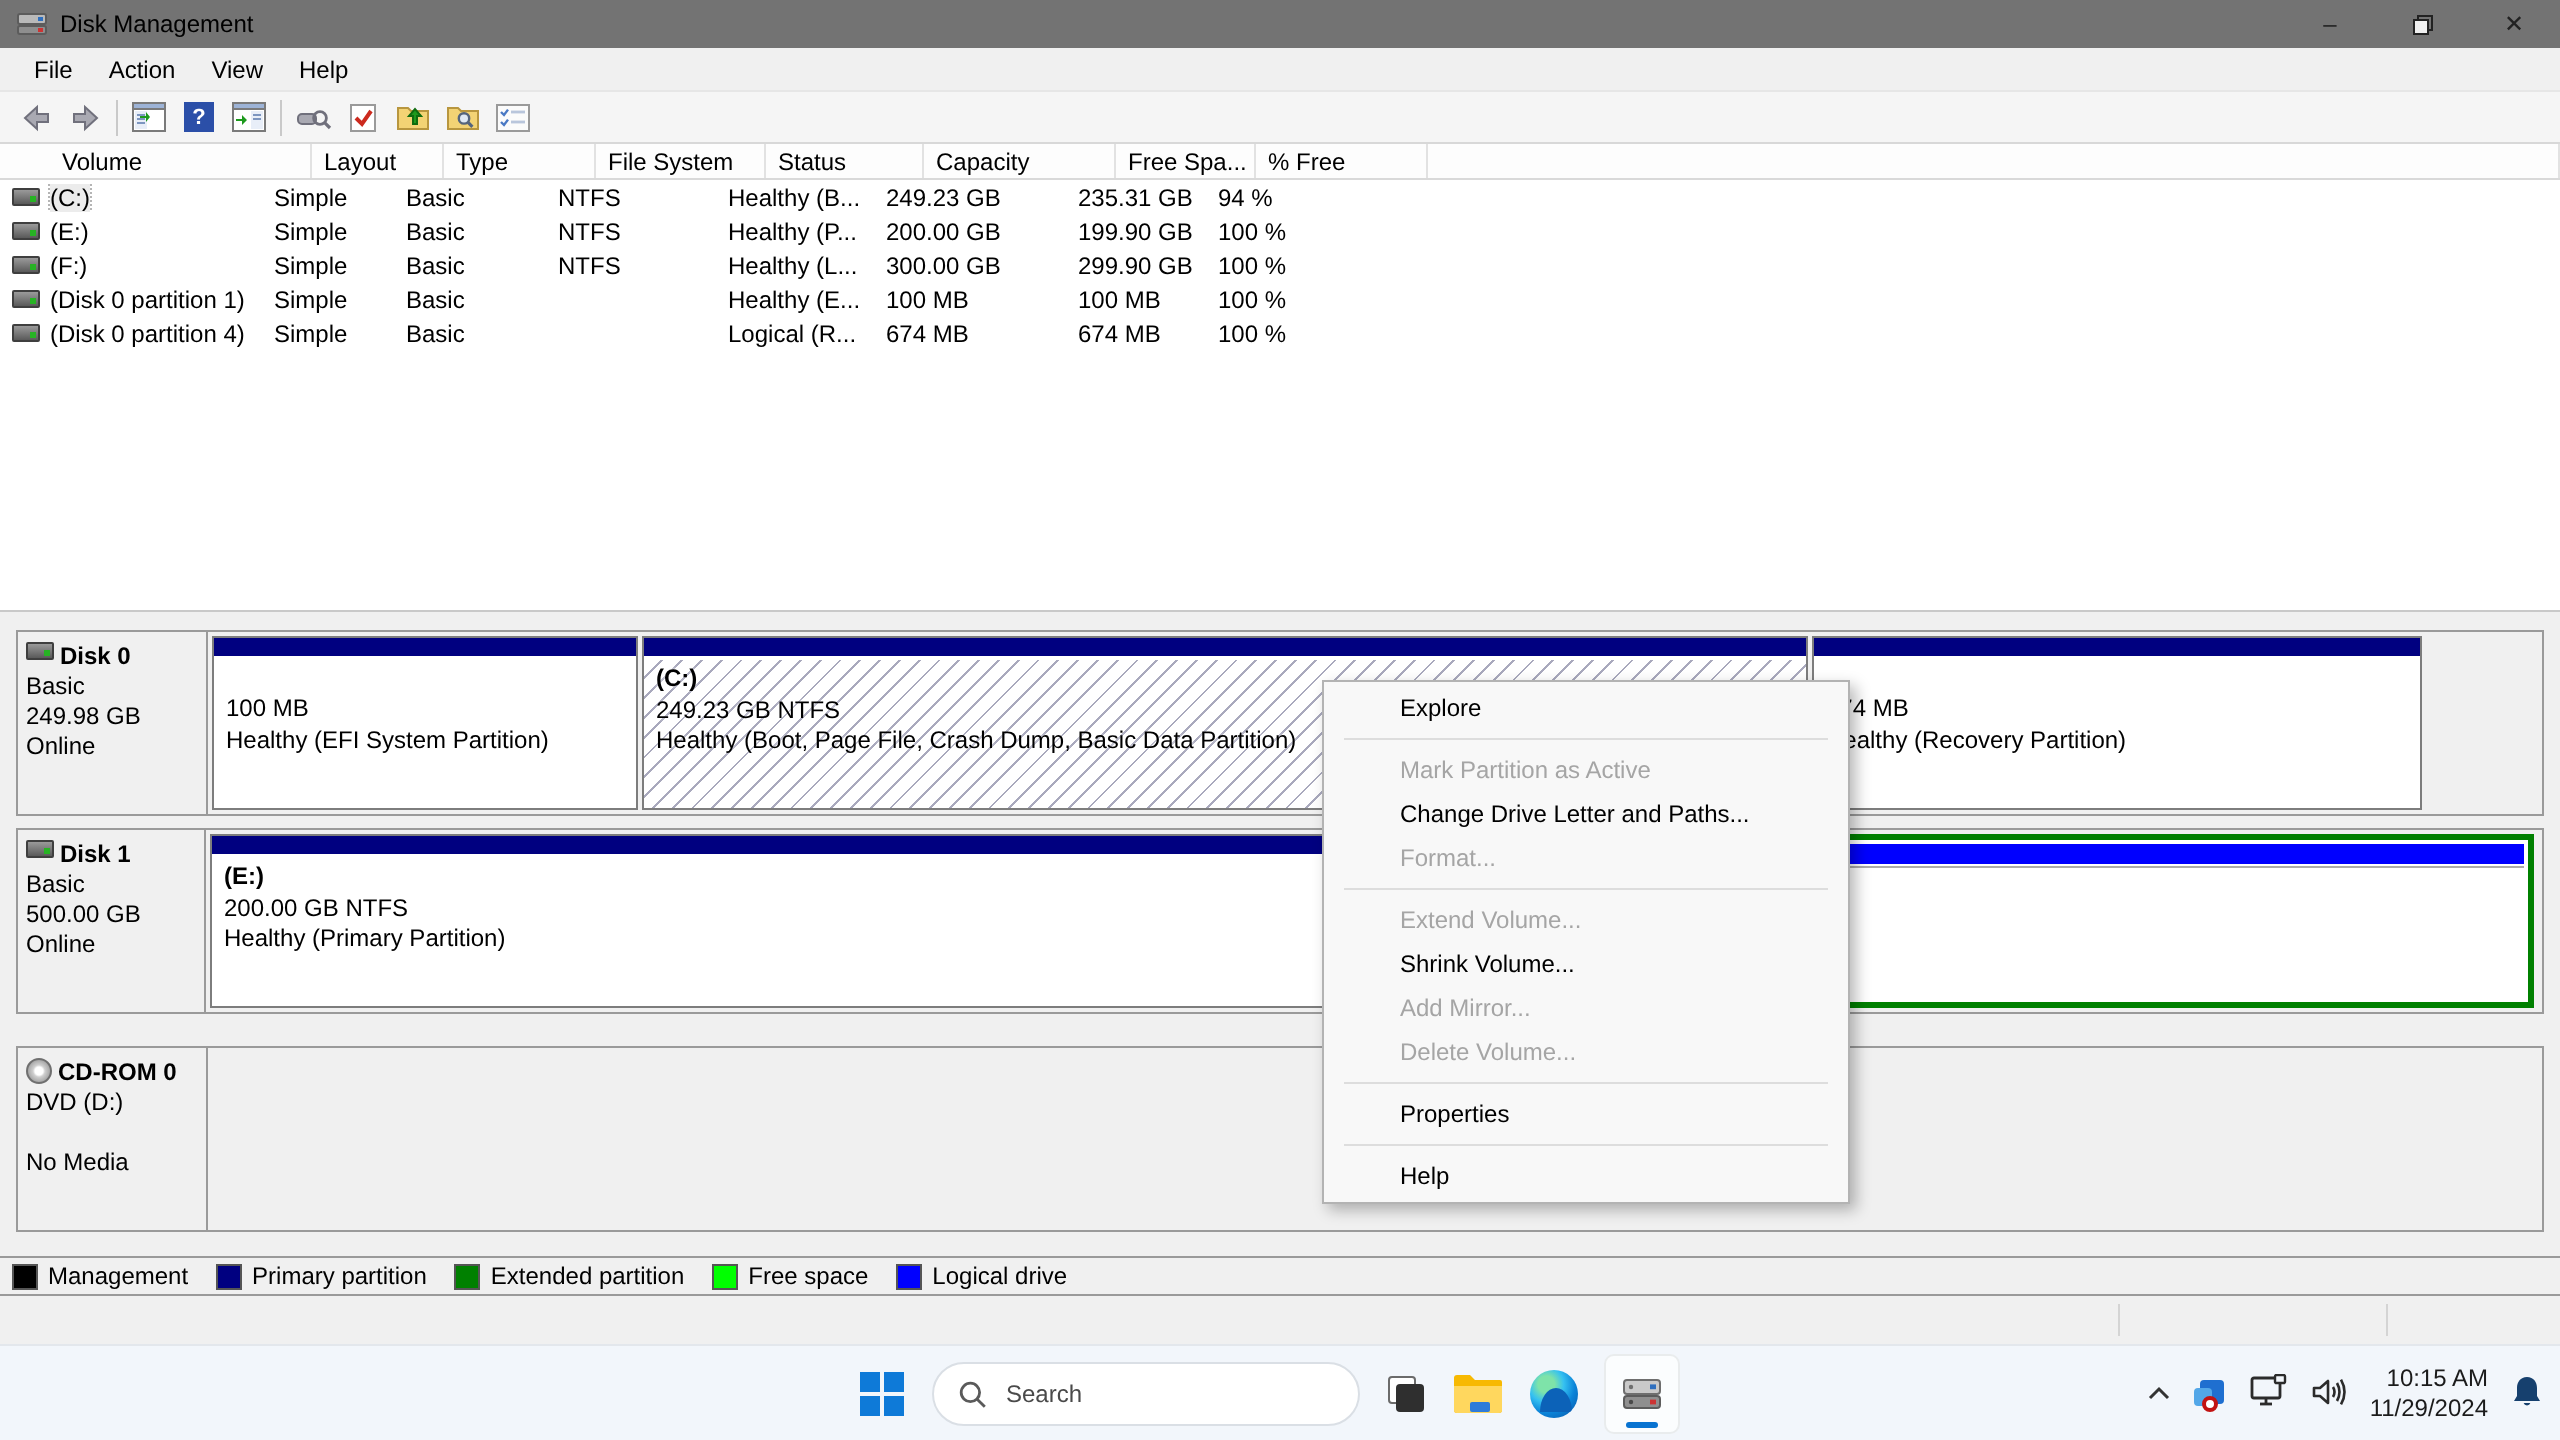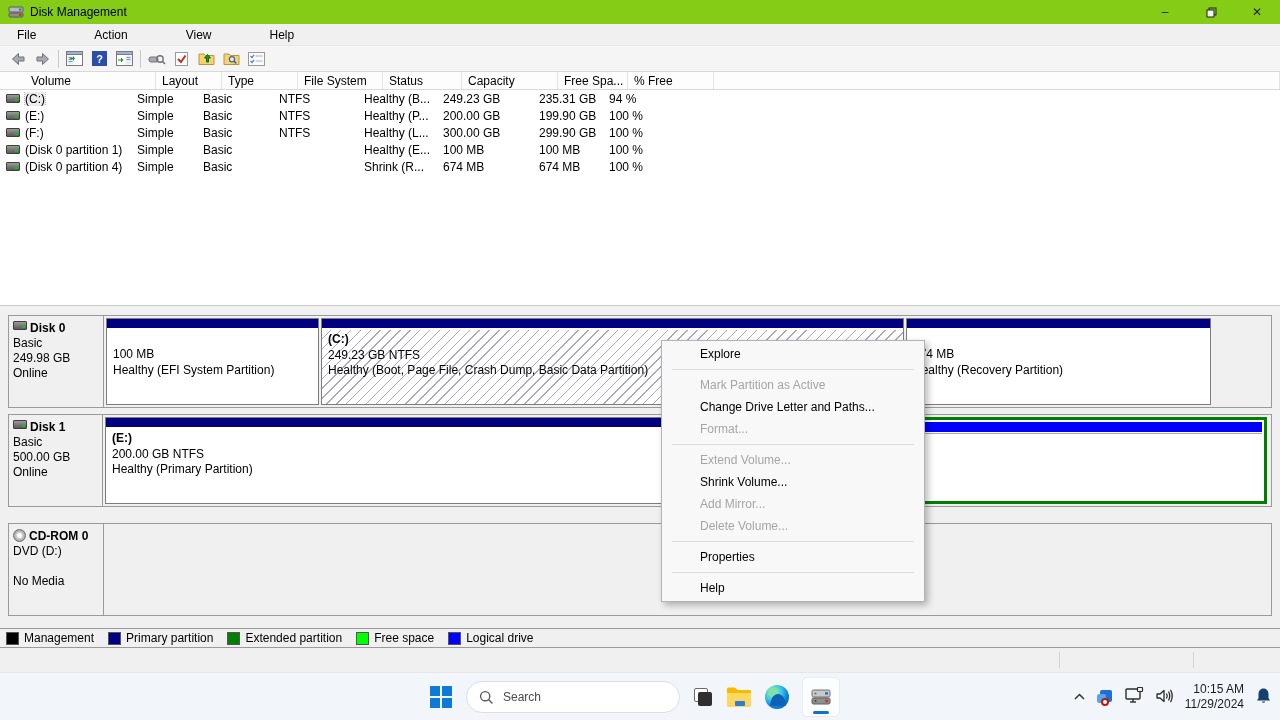--- a/index.html
+++ b/index.html
@@ -2,29 +2,29 @@
 <html><head>
 <meta charset="utf-8">
 <style>
   * { box-sizing: border-box; }
   html,body { margin:0; padding:0; width:1280px; height:720px; overflow:hidden;
     font-family:"Liberation Sans", sans-serif; font-size:12px; color:#000; background:#f0f0f0; }
 
   .window { position:absolute; left:0; top:0; width:1280px; height:672px; background:#f0f0f0; }
 
   
-  .titlebar { height:24px; display:flex; align-items:center; background:#84cc16; }
+  .titlebar { height:24px; display:flex; align-items:center; background:#737373; }
   .title-icon { width:16px; height:16px; margin-left:8px; flex:0 0 16px; }
   .title-text { margin-left:6px; font-size:12px; }
   .caption-buttons { margin-left:auto; display:flex; height:24px; }
   .cap-btn { width:46px; height:24px; display:flex; align-items:center; justify-content:center;
     font-size:12px; color:#222; }
 
   
-  .menubar { height:21px; display:flex; align-items:center; padding-left:8px; background:#f0f0f0;gap:40px; }
+  .menubar { height:21px; display:flex; align-items:center; padding-left:8px; background:#f0f0f0; }
   .menu-top-item { padding:3px 9px; }
 
   
   .toolbar { height:27px; border-top:1px solid #e6e6e6; border-bottom:1px solid #d8d8d8;
     display:flex; align-items:center; padding-left:5px; background:#f5f5f5; }
   .tb-btn { width:25px; height:23px; display:flex; align-items:center; justify-content:center; }
   .tb-sep { width:1px; height:18px; background:#c9c9c9; margin:0 3px; }
   .help-box { width:15px; height:15px; background:#2b4fa8; color:#fff; font-weight:bold;
     font-size:11px; display:flex; align-items:center; justify-content:center; }
 
@@ -300,21 +300,21 @@
         <div class="vol-row">
           <div class="cell col-volume">
             <span class="vol-name-wrap">
               <span class="disk-mini-icon"></span>
               <span class="vol-name">(Disk 0 partition 4)</span>
             </span>
           </div>
           <div class="cell col-layout">Simple</div>
           <div class="cell col-type">Basic</div>
           <div class="cell col-fs"></div>
-          <div class="cell col-status">Shrink (R...</div>
+          <div class="cell col-status">Logical (R...</div>
           <div class="cell col-capacity">674 MB</div>
           <div class="cell col-free">674 MB</div>
           <div class="cell col-pfree">100 %</div>
         </div>
       </div>
   </div>
 
   <div style="position:absolute;left:0;top:306px;width:1280px;height:6px;"></div>
 
   <div class="graph-panel">

